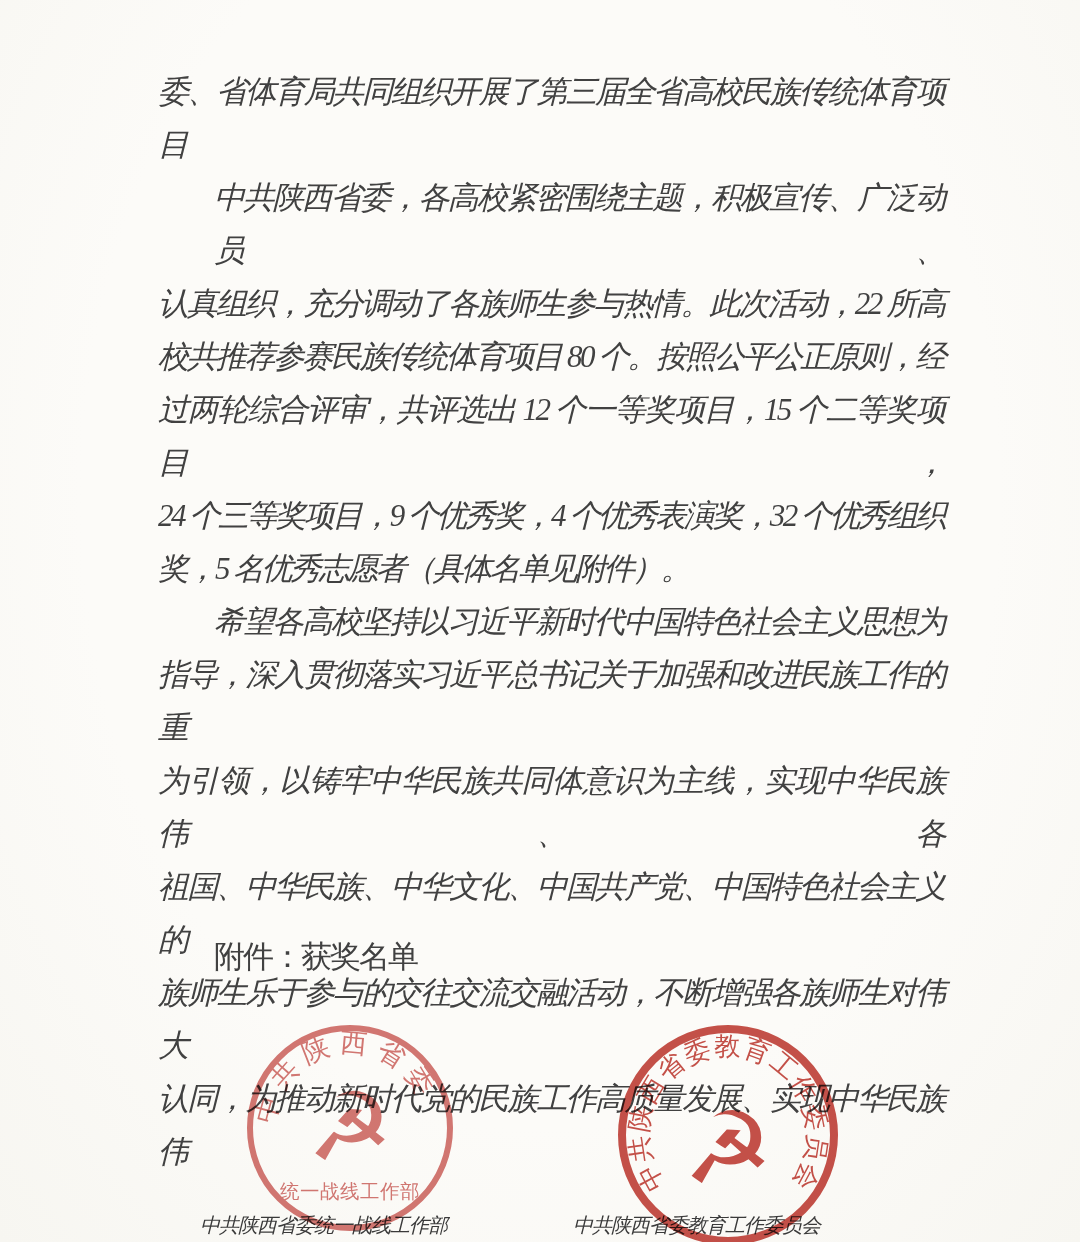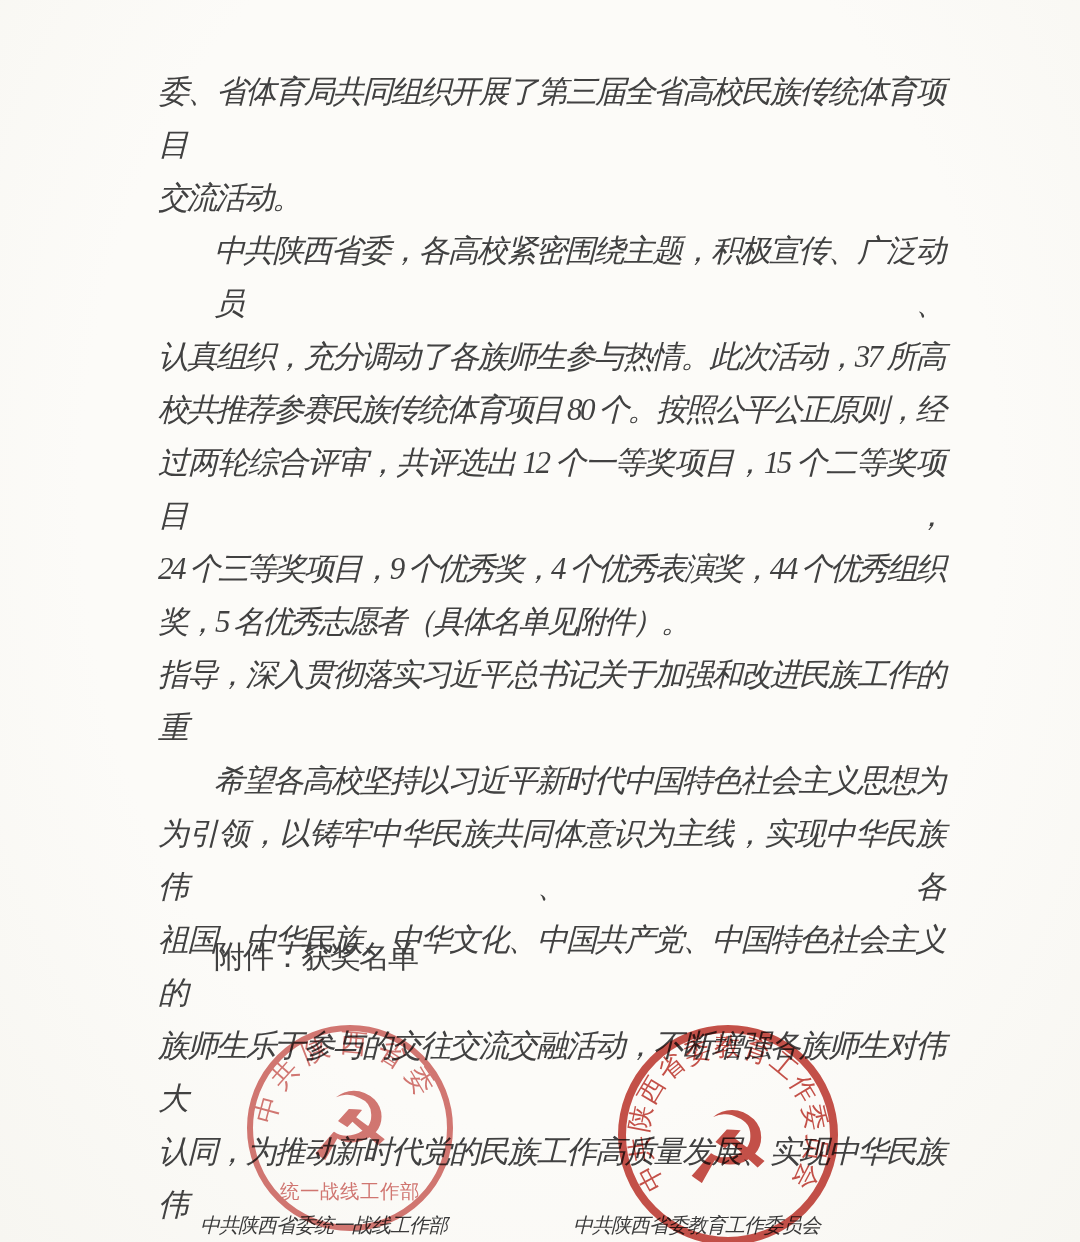--- a/index.html
+++ b/index.html
@@ -52,29 +52,28 @@
   .emblem.r{font-size:100px;fill:#bf3a31;}
   .seal-bottom{font-size:19.5px;fill:#c8524e;text-anchor:middle;letter-spacing:0.5px;}
 </style>
 </head>
 <body>
 
 <div class="page">
 
   <main class="doc-text">
     <div class="line full">委、省体育局共同组织开展了第三届全省高校民族传统体育项目</div>
-    <div class="line">交流活动。</div>
     <div class="line full indent">中共陕西省委，各高校紧密围绕主题，积极宣传、广泛动员、</div>
-    <div class="line full">认真组织，充分调动了各族师生参与热情。此次活动，37 所高</div>
+    <div class="line full">认真组织，充分调动了各族师生参与热情。此次活动，22 所高</div>
     <div class="line full">校共推荐参赛民族传统体育项目 80 个。按照公平公正原则，经</div>
     <div class="line full">过两轮综合评审，共评选出 12 个一等奖项目，15 个二等奖项目，</div>
-    <div class="line full">24 个三等奖项目，9 个优秀奖，4 个优秀表演奖，44 个优秀组织</div>
+    <div class="line full">24 个三等奖项目，9 个优秀奖，4 个优秀表演奖，32 个优秀组织</div>
     <div class="line">奖，5 名优秀志愿者（具体名单见附件）。</div>
+    <div class="line full indent">希望各高校坚持以习近平新时代中国特色社会主义思想为</div>
     <div class="line full">指导，深入贯彻落实习近平总书记关于加强和改进民族工作的重</div>
-    <div class="line full indent">希望各高校坚持以习近平新时代中国特色社会主义思想为</div>
     <div class="line full">为引领，以铸牢中华民族共同体意识为主线，实现中华民族伟、各</div>
     <div class="line full">祖国、中华民族、中华文化、中国共产党、中国特色社会主义的</div>
     <div class="line full">族师生乐于参与的交往交流交融活动，不断增强各族师生对伟大</div>
     <div class="line full">认同，为推动新时代党的民族工作高质量发展、实现中华民族伟</div>
 
   </main>
 
   <div class="attachment">附件：获奖名单</div>
 
   <div class="sign-label left">中共陕西省委统一战线工作部</div>

